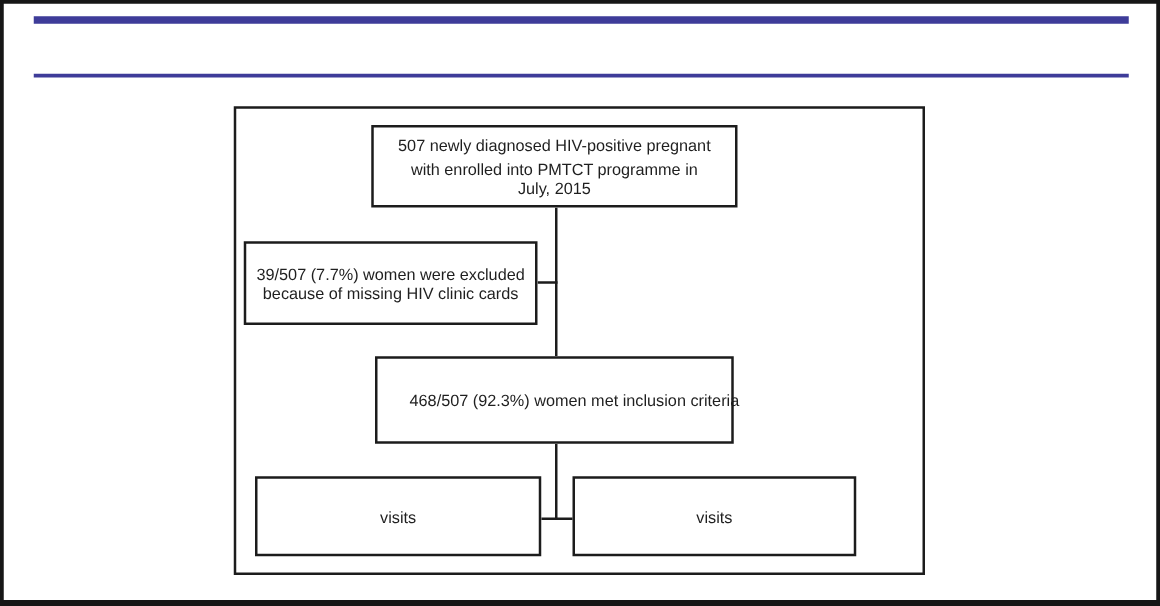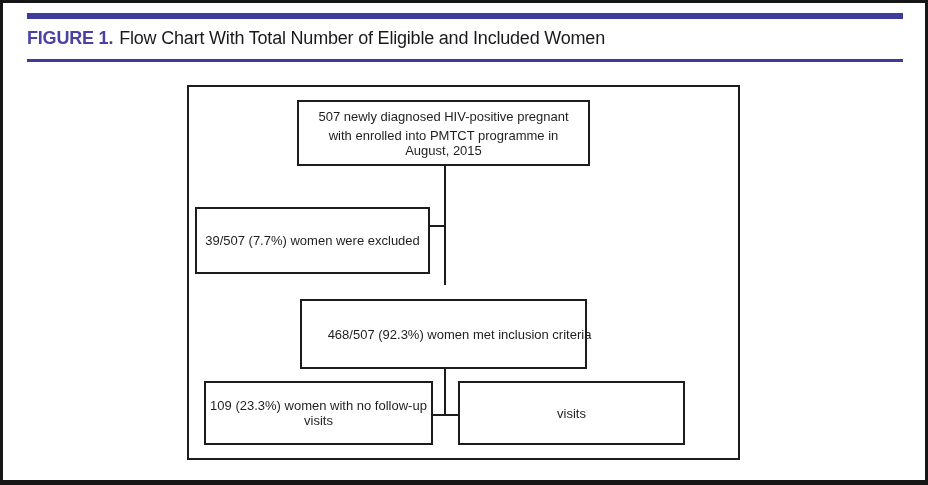--- a/index.html
+++ b/index.html
@@ -38,69 +38,66 @@
     align-items:center; justify-content:center;
     text-align:center;
     font-size:13px; line-height:15px;
     color:#1f1f1f;
   }
   .node div { white-space:nowrap; }
   .para-gap { margin-top:4px; }
   .connector { position:absolute; background:#1c1c1c; }
   
   #node-enrolled   { left:294px; top:97px;  width:293px; height:66px; }
-  #node-excluded   { left:192px; top:204px; width:235px; height:67px;justify-content:center; }
-  #node-included   { left:297px; top:296px; width:287px; height:70px;padding-left:32px; }
+  #node-excluded   { left:192px; top:190px; width:235px; height:67px;justify-content:center; }
+  #node-included   { left:297px; top:282px; width:287px; height:70px;padding-left:32px; }
   #node-nofollowup { left:201px; top:378px; width:229px; height:64px; }
   #node-followup   { left:455px; top:378px; width:227px; height:64px; }
   
   #conn-v1 { left:441px; top:163px; width:2px;  height:119px; }
   #conn-h1 { left:427px; top:222px; width:16px; height:2px;  }
   #conn-v2 { left:441px; top:352px; width:2px;  height:61px;  }
   #conn-h2 { left:430px; top:411px; width:27px; height:2px;  }
 </style>
 </head>
 <body>
 
 <div class="page">
 
   <div class="rule rule-top accent-bg" style="background: rgb(62, 60, 153);"></div>
 
-  <div class="figure-title">
-    <span class="figure-label accent-fg" style="color: rgb(75, 65, 165);">FIGURE 1.</span><span>Flow Chart With Total Number of Eligible and Included Women</span>
-  </div>
 
   <div class="rule rule-bottom accent-bg" style="background: rgb(62, 60, 153);"></div>
 
   <div class="chart-area">
 
     
   </div>
 
   <div class="connector" id="conn-v1"></div>
   <div class="connector" id="conn-h1"></div>
   <div class="connector" id="conn-v2"></div>
   <div class="connector" id="conn-h2"></div>
 
   <div class="node" id="node-enrolled">
     <div>507 newly diagnosed HIV-positive pregnant</div>
     <div class="para-gap">with enrolled into PMTCT programme in</div>
-    <div>August, 2015</div>
+    <div>July, 2015</div>
   </div>
 
   <div class="node" id="node-excluded">
     <div>39/507 (7.7%) women were excluded</div>
+    <div>because of missing HIV clinic cards</div>
   </div>
 
   <div class="node" id="node-included">
     <div>468/507 (92.3%) women met inclusion criteria</div>
   </div>
 
   <div class="node" id="node-nofollowup">
-    <div>109 (23.3%) women with no follow-up</div>
     <div>visits</div>
   </div>
 
   <div class="node" id="node-followup">
     <div>visits</div>
   </div>
 
 </div>
 
 </body></html>

